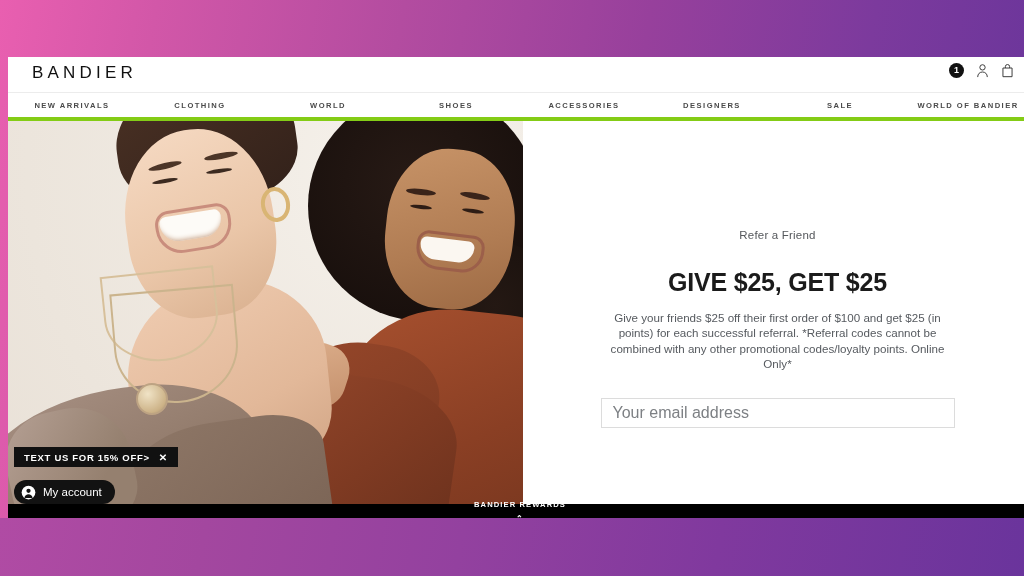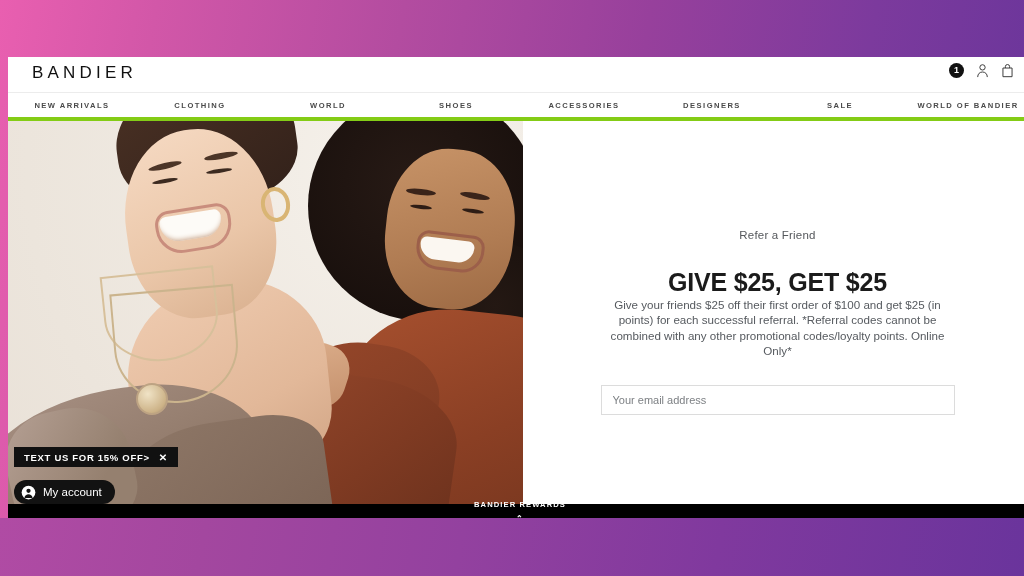--- a/index.html
+++ b/index.html
@@ -351,35 +351,36 @@
     letter-spacing: .2px;
   }
   #refer-headline {
     margin-top: 27px;
     font-size: 25px;
     font-weight: 700;
     color: #1b1b1b;
     letter-spacing: -.2px;
   }
   #refer-description {
+    margin-top: 13px;
     width: 352px;
     text-align: center;
     font-size: 11.6px;
     line-height: 15.3px;
     color: #565a5f;
   }
   #email-field {
     margin-top: 27px;
     width: 354px;
     height: 30px;
     box-sizing: border-box;
     border: 1px solid #dcdcdc;
     background: #ffffff;
     padding: 0 11px;
-    font-size: 11px;
+    font-size: 16px;
     color: #6d7175;
     font-family: "Liberation Sans", sans-serif;
     outline: none;
   }
   #email-field::placeholder { color: #7d8084; }
   #next-button {
     margin-top: 47px;
     width: 231px;
     height: 30px;
     box-sizing: border-box;

